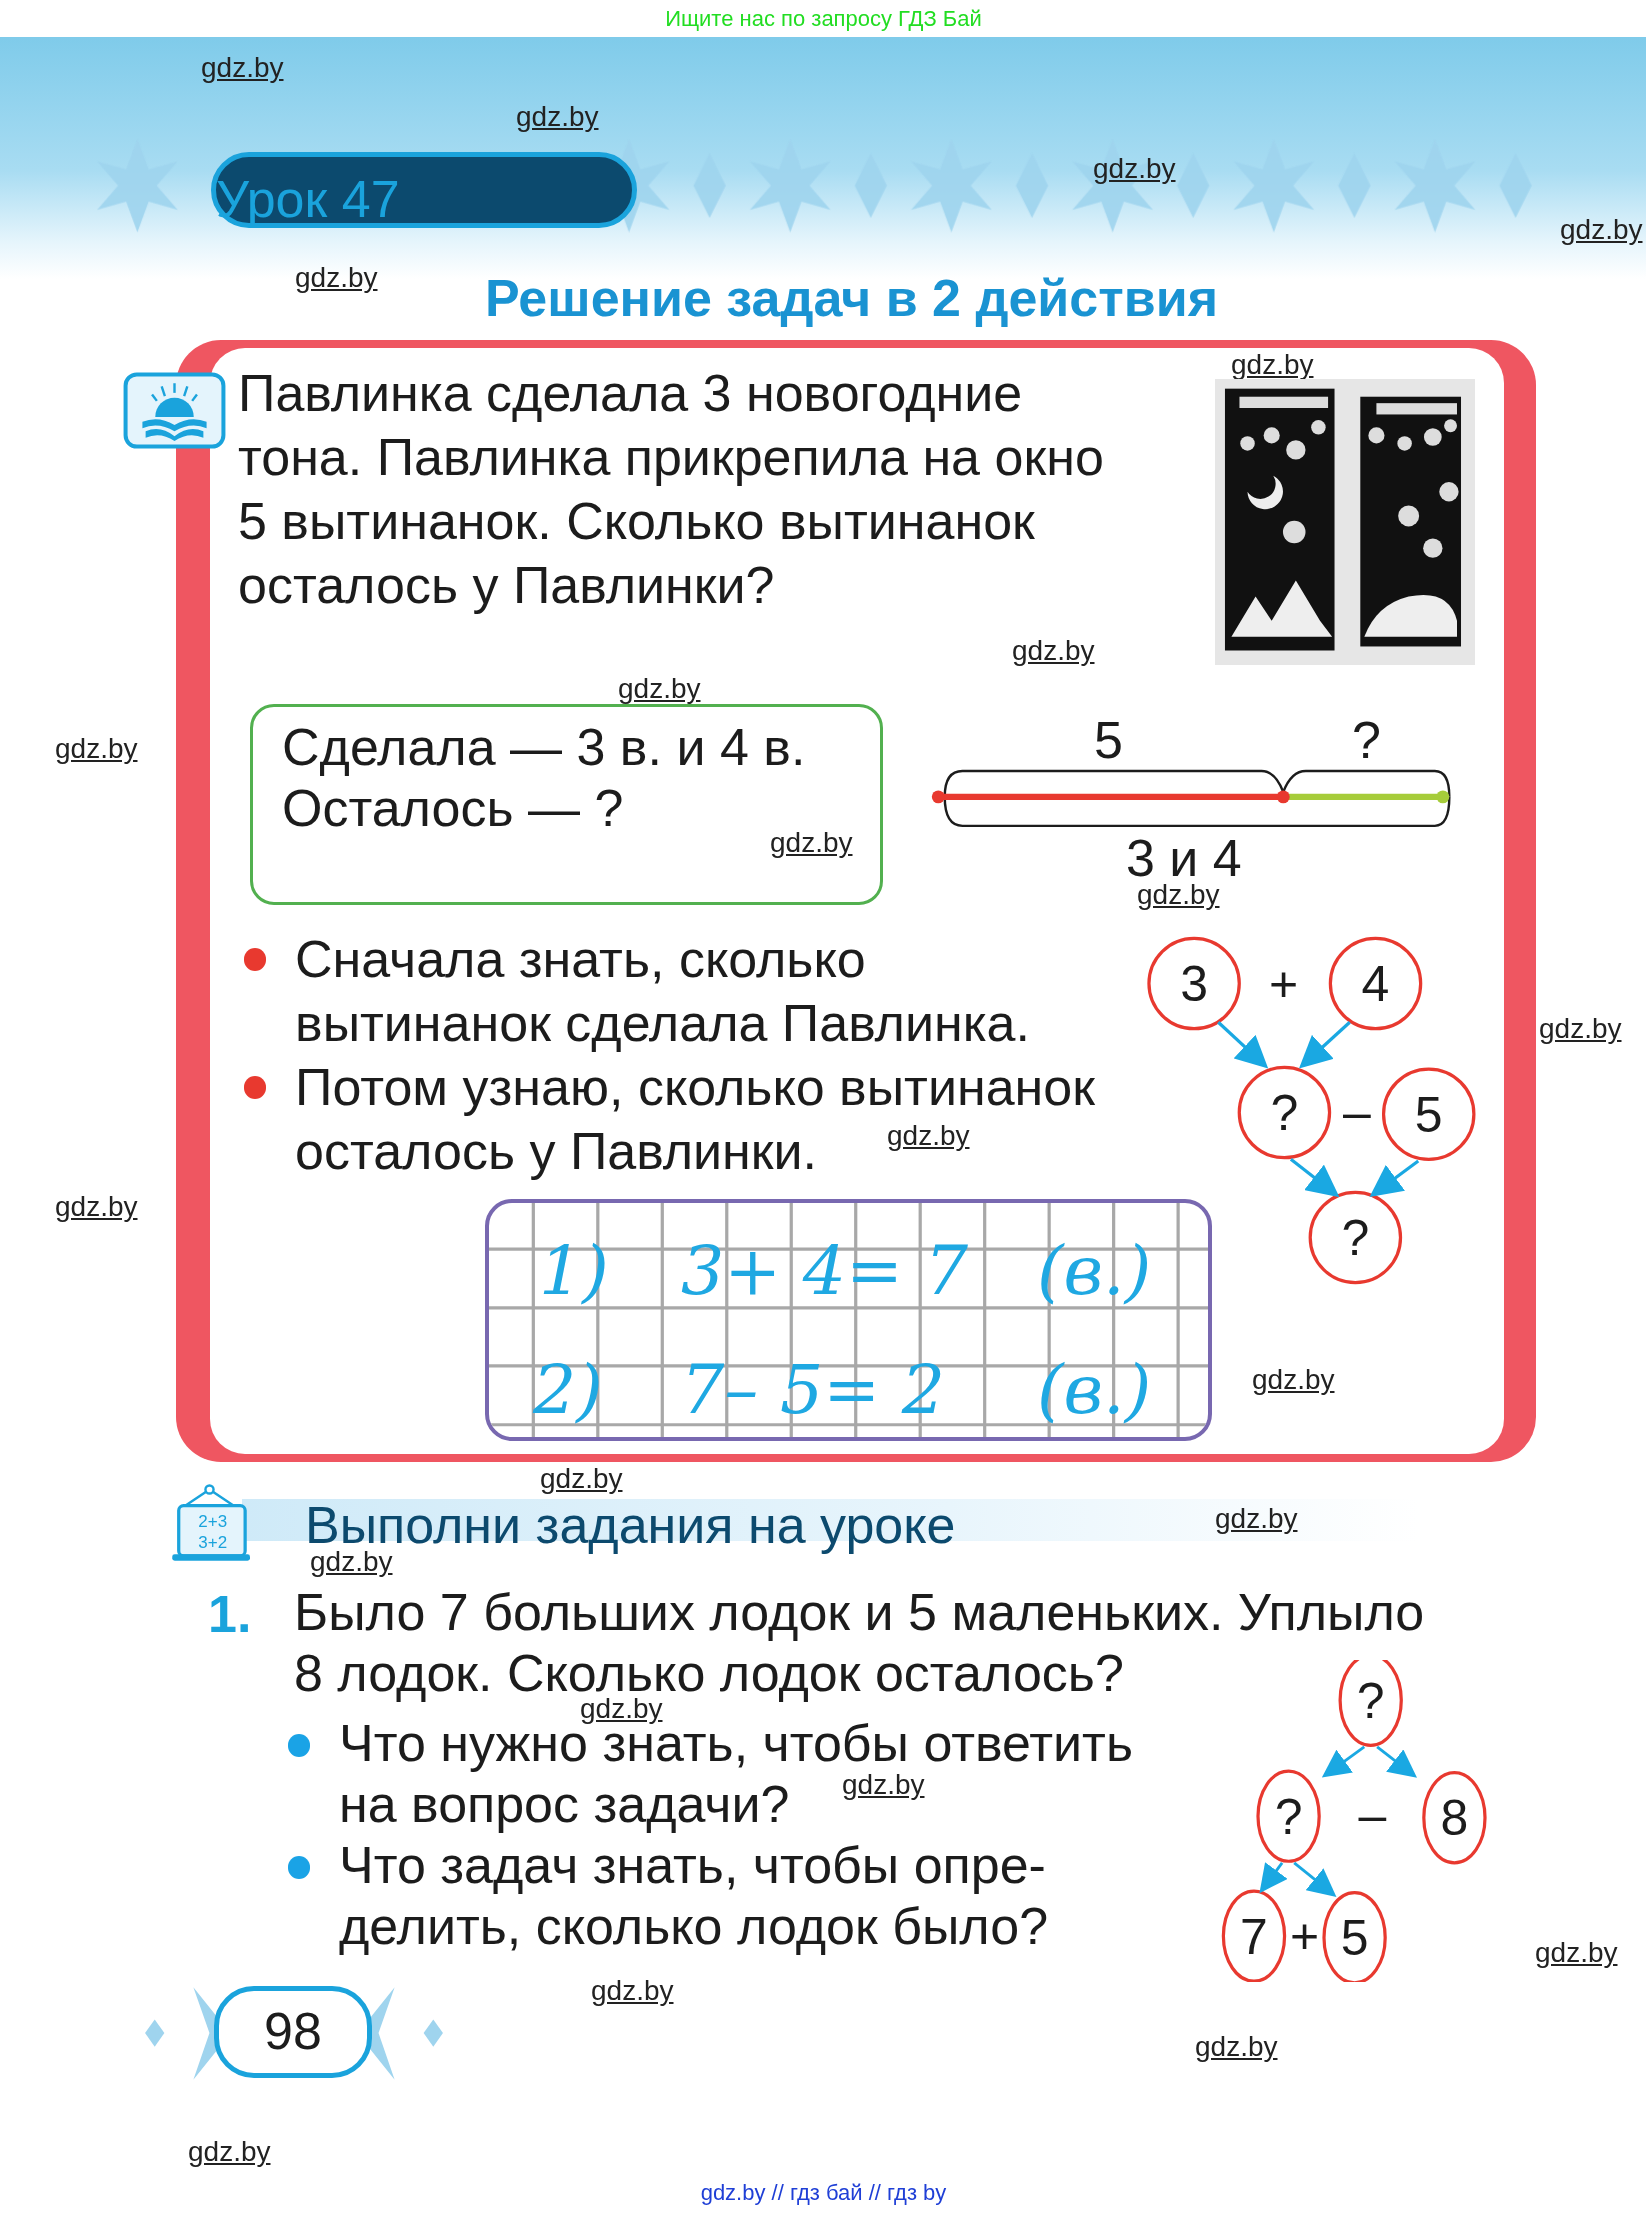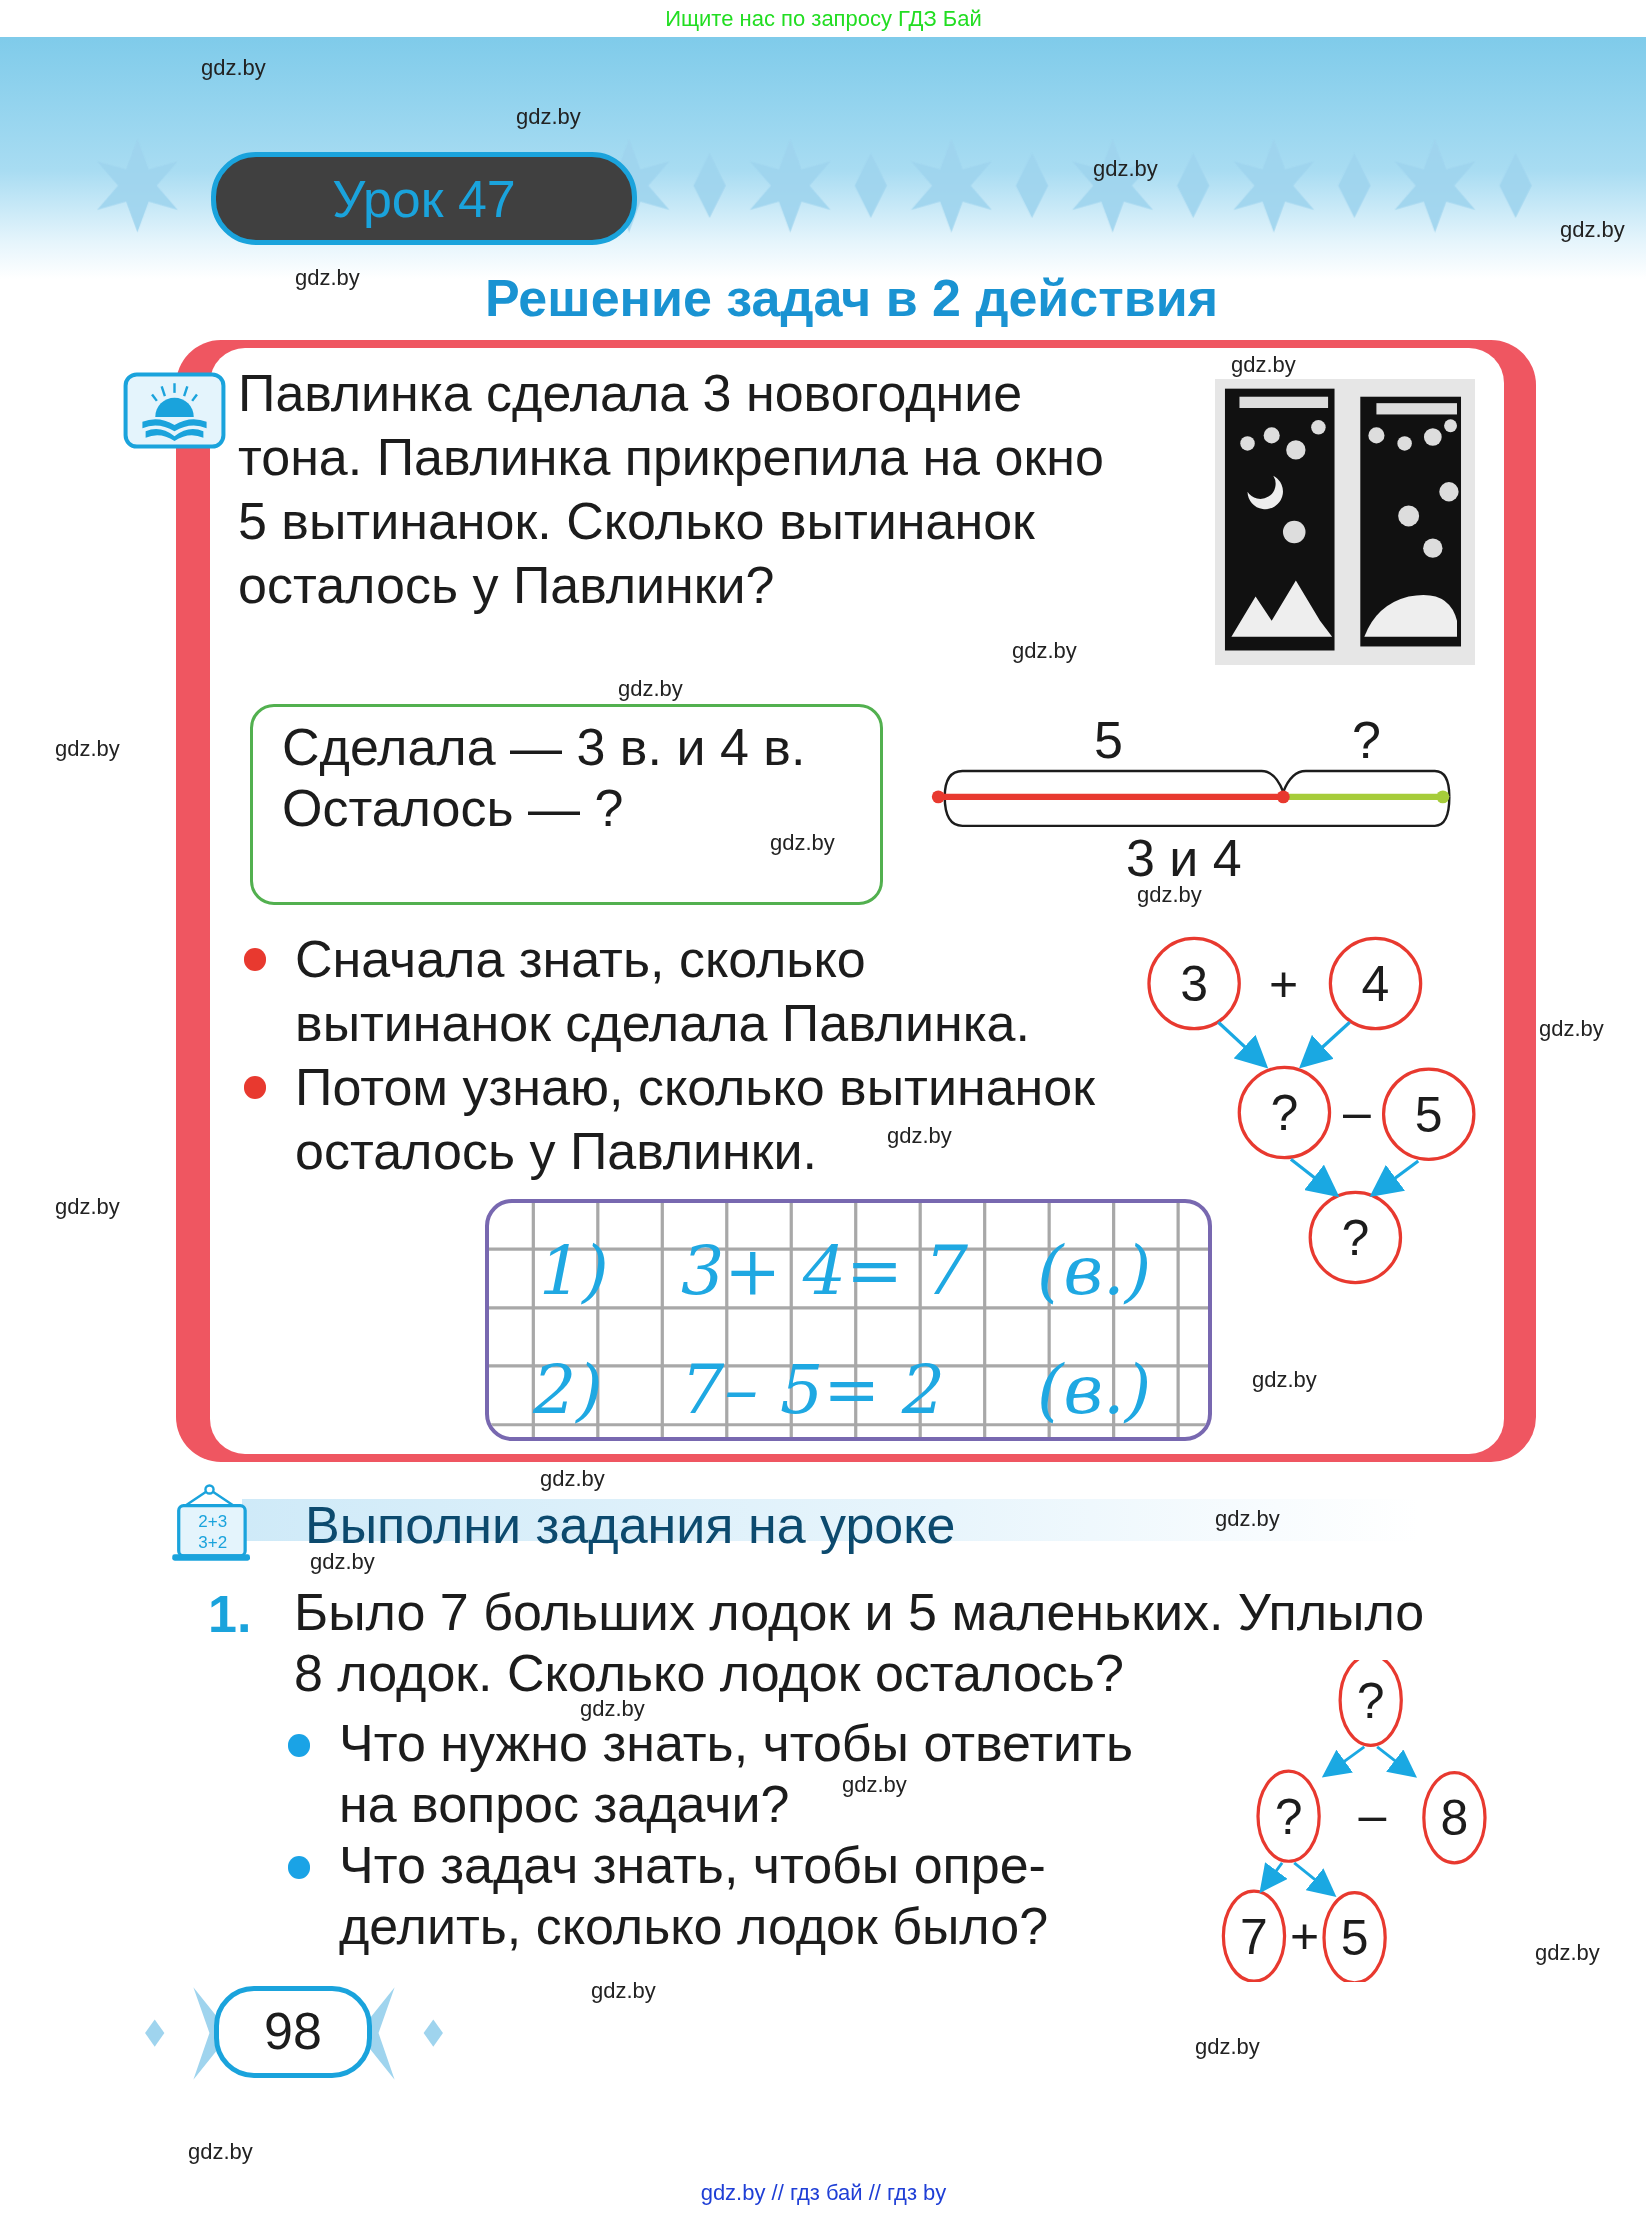--- a/index.html
+++ b/index.html
@@ -12,29 +12,29 @@
   .topbanner {
     left:0; top:0; width:1647px; height:37px; background:#fff;
     text-align:center; color:#22dd22; font-size:22px; line-height:37px;border-radius:11px;
   }
   .header-band {
     left:0; top:37px; width:1647px; height:242px;
     background:linear-gradient(to bottom, #7fcbea 0%, #a8dcf2 55%, #e6f5fc 85%, #ffffff 100%);
   }
   .ornament-row { left:81px; top:137px; width:1491px; height:97px; }
   .lesson-pill {
-    left:211px; top:152px; width:426px; height:93px;
-    border:5.6px solid #1aa3dc; border-radius:45px; background:#404040; box-sizing:border-box;
-    text-align:center; color:#1aa3dc; font-size:52px; line-height:84px;
+    left:211px; top:152px; width:426px; height:76px;
+    border:5.6px solid #1aa3dc; border-radius:45px; background:#0c4a6e; box-sizing:border-box;
+    color:#1aa3dc; font-size:52px; line-height:84px;
   }
   .page-title {
     left:0; top:266px; width:1647px; text-align:center; padding-left:56px; box-sizing:border-box;
     color:#1a93d2; font-weight:bold; font-size:52px; line-height:64px;
   }
-  .wm { color:#222; font-size:22px; line-height:24px; }
+  .wm { color:#222; font-size:28px; line-height:24px;text-decoration:underline; }
   .red-frame {
     left:176px; top:340px; width:1360px; height:1122px;
     background:#ef5661; border-radius:45px;
   }
   .red-inner {
     left:210px; top:348px; width:1294px; height:1106px;
     background:#fff; border-radius:35px;
   }
   .book-icon { left:123px; top:372px; width:103px; height:77px; }
   .problem-text {

